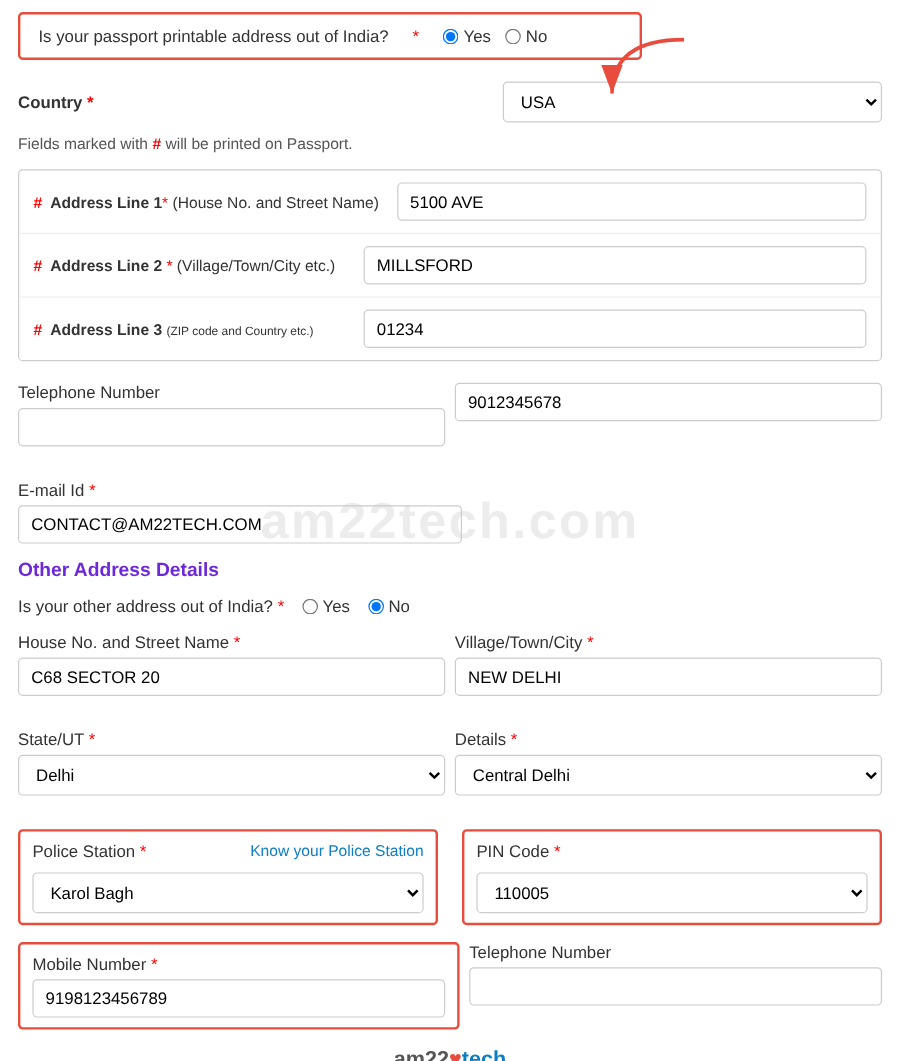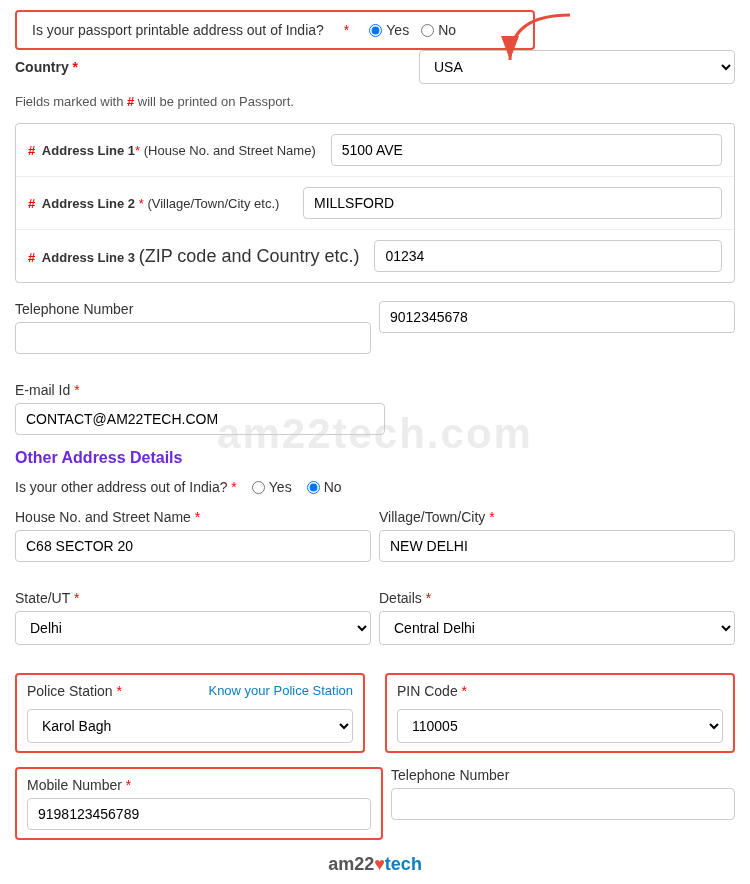--- a/index.html
+++ b/index.html
@@ -15,21 +15,21 @@
     .page-wrapper {
       padding: 10px 15px 20px 15px;
       position: relative;
     }
 
     
     .passport-question-box {
       border: 2px solid #e74c3c;
       border-radius: 4px;
       padding: 10px 15px;
-      margin-bottom: 0;
+      margin-bottom: 18px;
       display: flex;
       align-items: center;
       gap: 20px;
       max-width: 520px;
     }
     .passport-question-label {
       font-size: 14px;
       color: #333;
     }
     .radio-group {
@@ -285,21 +285,21 @@
       <div class="address-field-row">
         <div class="address-field-label">
           <span class="hash-mark">#</span>
           <strong>Address Line 2</strong> <span class="required-star">*</span> <span style="font-weight:normal; font-size:13px;">(Village/Town/City etc.)</span>
         </div>
         <input type="text" class="address-input" value="MILLSFORD" style="">
       </div>
       <div class="address-field-row">
         <div class="address-field-label">
           <span class="hash-mark">#</span>
-          <strong>Address Line 3</strong> <span style="font-weight:normal; font-size:18px;text-align:center;">(ZIP code and Country etc.)</span>
+          <strong>Address Line 3</strong> <span style="font-weight:normal; font-size:10px;text-align:center;">(ZIP code and Country etc.)</span>
         </div>
         <input type="text" class="address-input" value="01234" style="">
       </div>
     </div>
 
     <div class="two-col-row">
       <div class="field-group">
         <label class="field-label">Telephone Number</label>
         <input type="text" class="field-input" value="" style="">
       </div>

